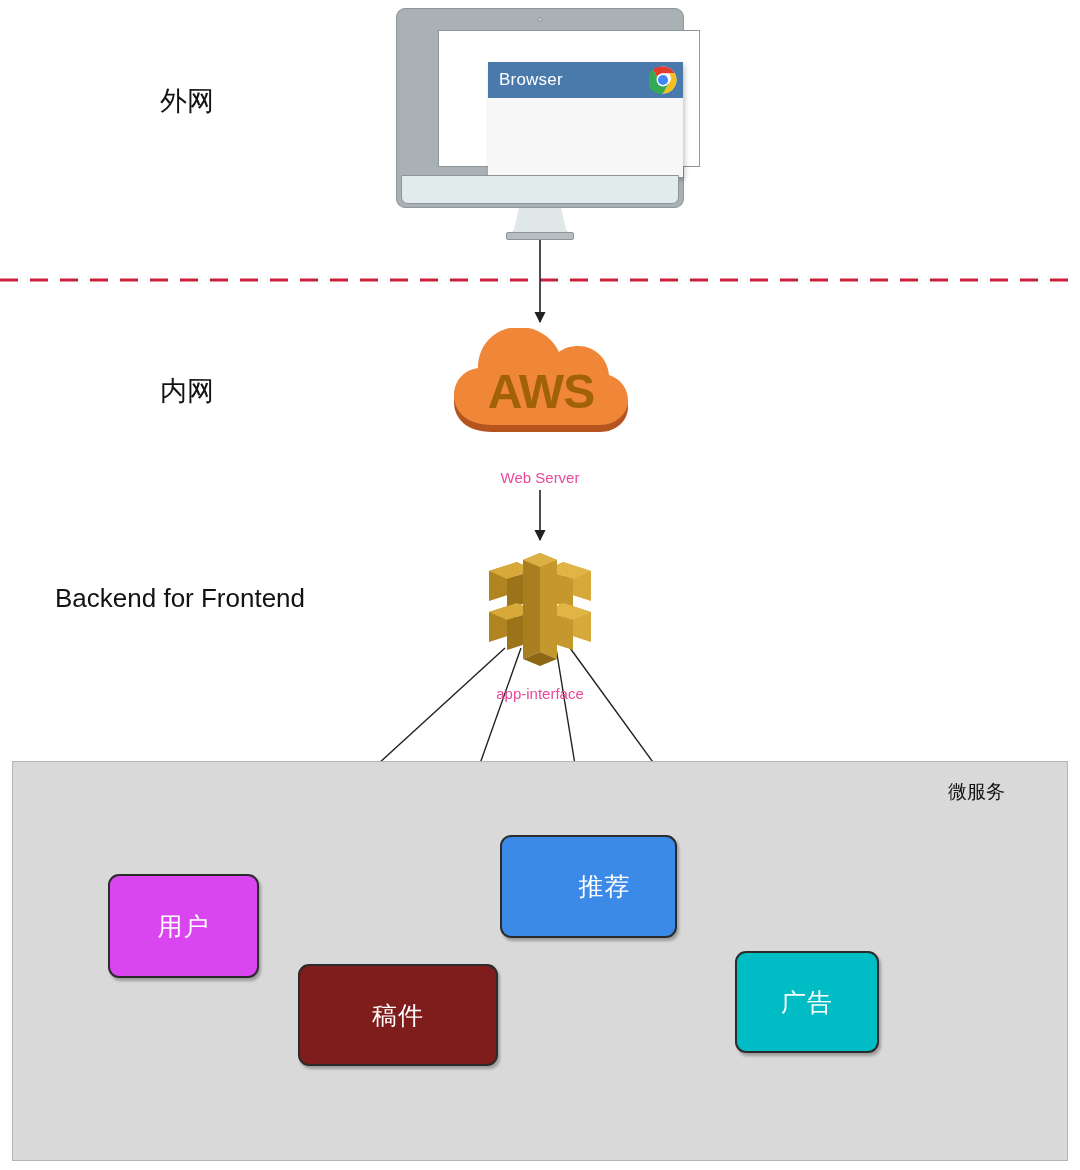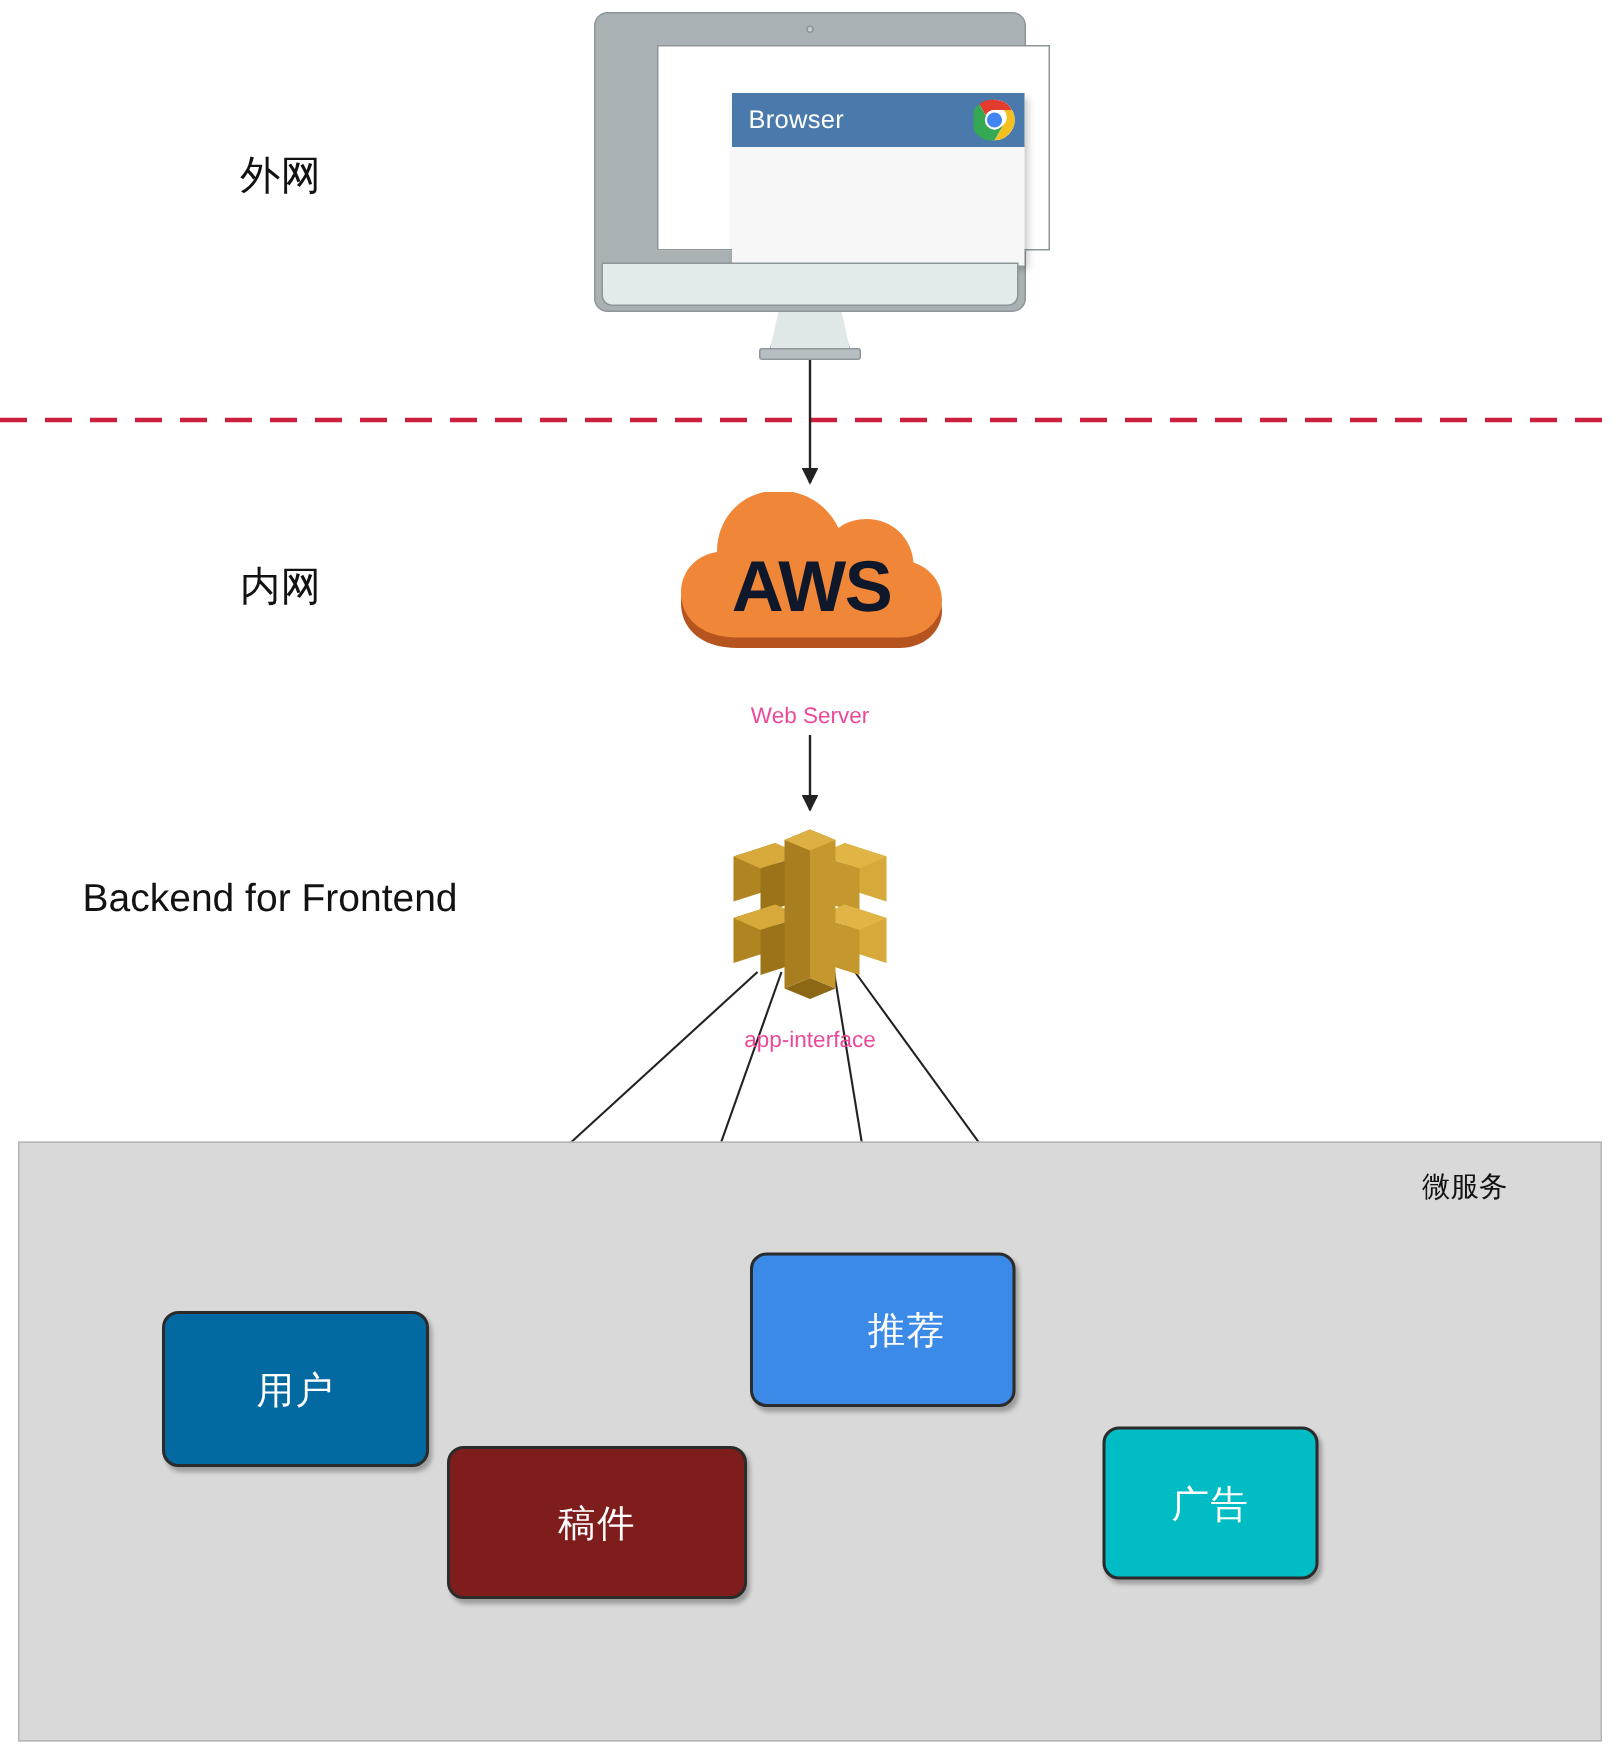--- a/index.html
+++ b/index.html
@@ -26,21 +26,21 @@
 
   
   .zone-label {
     position: absolute;
     font-size: 27px;
     line-height: 1;
     color: #121212;
     white-space: nowrap;
     font-family: "Liberation Sans", "DejaVu Sans", sans-serif;
   }
-  #label-external { left: 160px; top: 104px; text-align: right; }
+  #label-external { left: 160px; top: 88px; text-align: right; }
   #label-internal { left: 160px; top: 378px; }
   #label-bff {
     left: 55px; top: 585px;
     font-size: 26px;
   }
   #label-micro {
     left: 948px; top: 782px;
     font-size: 19px;
   }
 
@@ -76,21 +76,21 @@
     border-radius: 11px;
     display: flex;
     align-items: center;
     justify-content: center;
     color: #ffffff;
     font-size: 25px;
     letter-spacing: 1px;
     box-shadow: 2px 3px 3px rgba(0,0,0,0.28);
     font-family: "Liberation Sans", "DejaVu Sans", sans-serif;
   }
-  #svc-user    { left: 108px; top: 874px; width: 178px; height: 104px; background: #0369a1; }
+  #svc-user    { left: 108px; top: 874px; width: 151px; height: 104px; background: #d946ef; }
   #svc-content { left: 298px; top: 964px; width: 200px; height: 102px; background: #7f1d1d; }
   #svc-recommend { left: 500px; top: 835px; width: 177px; height: 103px; background: #3b8ae8; padding-left: 32px; }
   #svc-ad      { left: 735px; top: 951px; width: 144px; height: 102px; background: #00bcc4; }
 
   
   #monitor {
     position: absolute;
     left: 396px;
     top: 8px;
     width: 288px;
@@ -210,21 +210,21 @@
     top: 328px;
     width: 178px;
     height: 110px;
   }
   #aws-text {
     position: absolute;
     left: 0;
     top: 36px;
     width: 178px;
     text-align: center;
-    color: #0f172a;
+    color: #a16207;
     font-size: 48px;
     font-weight: bold;
     letter-spacing: -1px;
     font-family: "Liberation Sans", "DejaVu Sans", sans-serif;
   }
 
   
   #bff-icon {
     position: absolute;
     left: 473px;

